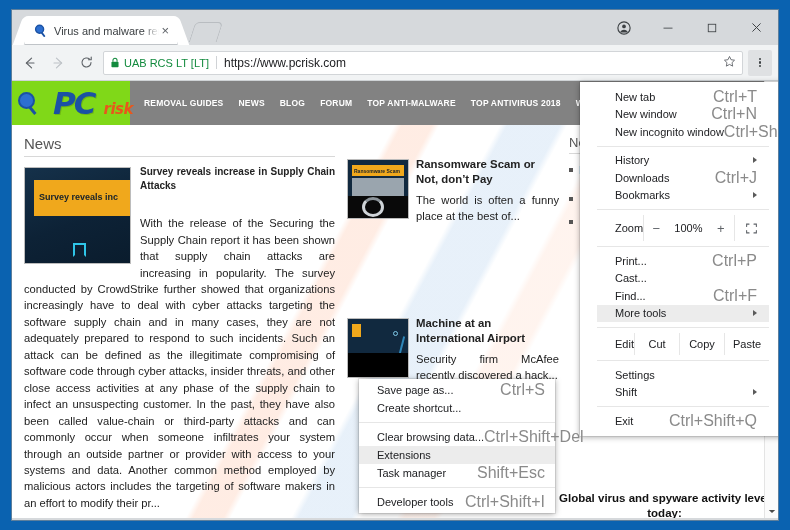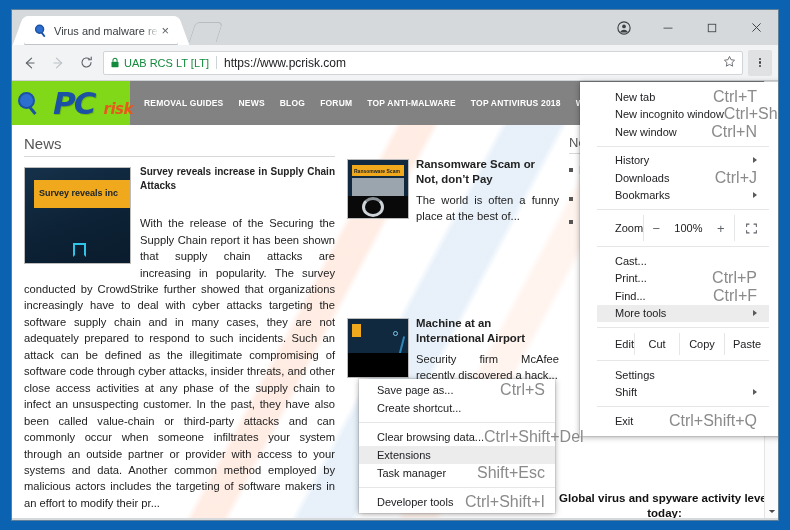--- a/index.html
+++ b/index.html
@@ -239,21 +239,21 @@
   .article { font-size: 11.2px; color: #222; line-height: 1.47; text-align: justify; }
   .thumb {
     float: left;
     width: 107px; height: 97px;
     margin: 2px 9px 4px 0;
     background: linear-gradient(160deg,#15314a 0%, #0d2236 55%, #0a1c2d 100%);
     border: 1px solid #bcbcbc;
     position: relative; overflow: hidden;
   }
   .thumb .banner {
-    position: absolute; left: 9px; top: 12px; right: -4px; height: 28px;
+    position: absolute; left: 9px; top: 12px; right: -4px; height: 36px;
     background: #f0a81c;
     color: #16212b; font-size: 9px; font-weight: bold;
     display: flex; align-items: center; padding-left: 5px;
     white-space: nowrap; overflow: hidden;
   }
   .thumb .cube {
     position: absolute; left: 48px; bottom: 6px;
     width: 13px; height: 14px;
     border: 2px solid #2fc5e8;
     border-bottom-color: transparent;
@@ -633,26 +633,26 @@
       </div>
 
     </div>
 
     <div class="menu">
       <div class="mi">
         <span class="lbl">New tab</span>
         <span class="acc">Ctrl+T</span>
       </div>
       <div class="mi">
+        <span class="lbl">New window</span>
+        <span class="acc">Ctrl+N</span>
+      </div>
+      <div class="mi">
         <span class="lbl">New incognito window</span>
         <span class="acc">Ctrl+Shift+N</span>
-      </div>
-      <div class="mi">
-        <span class="lbl">New window</span>
-        <span class="acc">Ctrl+N</span>
       </div>
 
       <div class="msep"></div>
 
       <div class="mi">
         <span class="lbl">History</span>
         <span class="caret"></span>
       </div>
       <div class="mi">
         <span class="lbl">Downloads</span>
@@ -673,26 +673,26 @@
         <span class="zfull">
           <svg viewBox="0 0 16 16" width="13" height="13">
             <path d="M2 5.6V2.6h3M11 2.6h3v3M14 10.4v3h-3M5 13.4H2v-3" fill="none" stroke="#5f6368" stroke-width="1.3" stroke-linecap="round"></path>
           </svg>
         </span>
       </div>
 
       <div class="msep"></div>
 
       <div class="mi">
+        <span class="lbl">Print...</span>
+        <span class="acc">Ctrl+P</span>
+      </div>
+      <div class="mi">
         <span class="lbl">Cast...</span>
         <span class="acc"></span>
-      </div>
-      <div class="mi">
-        <span class="lbl">Print...</span>
-        <span class="acc">Ctrl+P</span>
       </div>
       <div class="mi">
         <span class="lbl">Find...</span>
         <span class="acc">Ctrl+F</span>
       </div>
       <div class="mi hi">
         <span class="lbl">More tools</span>
         <span class="caret"></span>
       </div>
 

